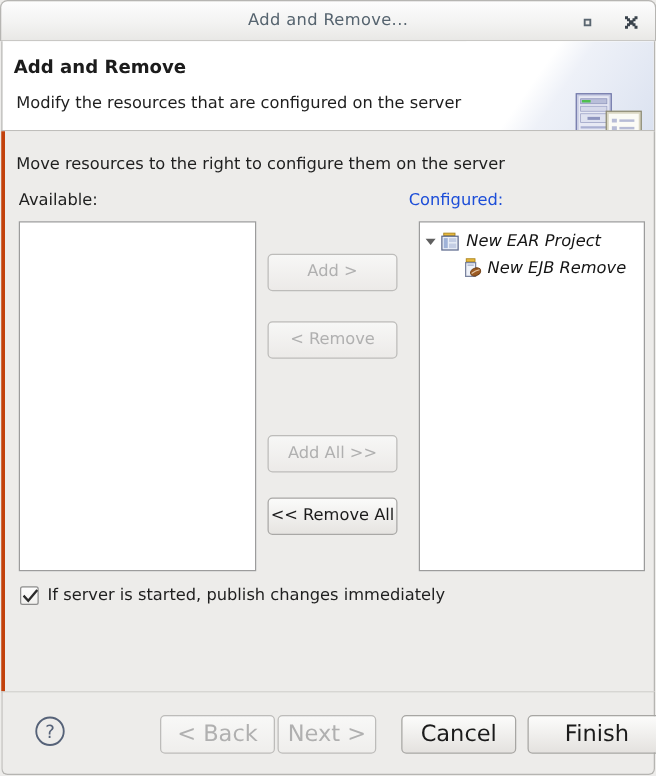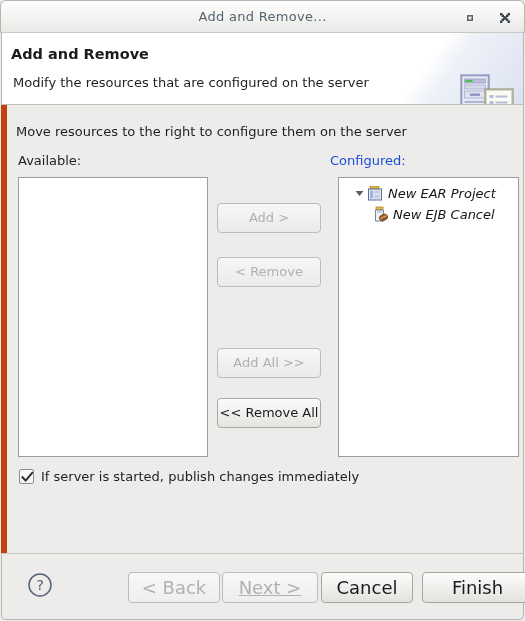--- a/index.html
+++ b/index.html
@@ -99,21 +99,21 @@
   }
 
   
   .body {
     position: absolute;
     left: 1px; top: 105px;
     width: 523px;
     height: 448px;
     box-sizing: border-box;
     background: #edecea;
-    border-left: 6px solid #c2410c;
+    border-left: 3px solid #c2410c;
     border-right: 1px solid #b6b5b2;
   }
   .instruction {
     position: absolute;
     left: 9px;
     top: 19px;
     font-size: 13px;
     color: #1f1f1f;
   }
   .label-available {
@@ -156,21 +156,21 @@
     position: relative;
     height: 21px;
     display: flex;
     align-items: center;
     font-size: 13px;
     font-style: italic;
     color: #141414;
     white-space: nowrap;
     cursor: default;
   }
-  #tree-row-ear { margin-top: 5px; padding-left: 13px; }
+  #tree-row-ear { margin-top: 5px; padding-left: 1px; }
   #tree-row-ejb { padding-left: 32px; }
   .twisty {
     width: 14px;
     height: 14px;
     flex: 0 0 14px;
     display: flex;
     align-items: center;
     justify-content: center;
   }
   .tree-icon {
@@ -274,21 +274,21 @@
     line-height: 29px;
     cursor: default;
     padding: 0;
   }
   .foot-btn.enabled {
     color: #1b1b1b;
     border: 1px solid #a7a6a3;
     background: linear-gradient(to bottom, #fcfcfb 0%, #e4e2df 100%);
   }
   #btn-back   { left: 126px; width: 92px; }
-  #btn-next   { left: 220px; width: 96px; text-decoration: underline; }
+  #btn-next   { left: 220px; width: 79px; }
   #btn-cancel { left: 319px; width: 92px; }
   #btn-finish { left: 420px; width: 111px; }
 </style>
 </head>
 <body>
 
 <div id="dialog">
 
   <div class="titlebar">
     <div class="title-text">Add and Remove...</div>
@@ -392,21 +392,21 @@
       <div class="tree-row" id="tree-row-ejb">
         <span class="tree-icon">
           <svg width="18" height="18" viewBox="0 0 18 18">
             <rect x="5" y="1" width="7" height="2.4" fill="#e8b93c" stroke="#a8821b" stroke-width="0.7"></rect>
             <path d="M4.5 4 L12.5 4 L12.5 15 L4.5 15 Z" fill="#eef1f8" stroke="#7a839f" stroke-width="1"></path>
             <rect x="6" y="5.5" width="5" height="1.3" fill="#b6bed3"></rect>
             <ellipse cx="12.5" cy="11.5" rx="4.2" ry="3" fill="#9c5a22" stroke="#6d3c12" stroke-width="0.8" transform="rotate(-22 12.5 11.5)"></ellipse>
             <path d="M9.3 12.8 Q12.5 10.4 15.6 9.8" stroke="#e6c9a8" stroke-width="0.9" fill="none"></path>
           </svg>
         </span>
-        <span class="tree-label">New EJB Cancel</span>
+        <span class="tree-label">New EJB Remove</span>
       </div>
 
     </div>
 
     <button class="mid-btn" id="btn-add">Add &gt;</button>
     <button class="mid-btn" id="btn-remove">&lt; Remove</button>
     <button class="mid-btn" id="btn-add-all">Add All &gt;&gt;</button>
     <button class="mid-btn enabled" id="btn-remove-all">&lt;&lt; Remove All</button>
 
     <div class="checkbox-row">

